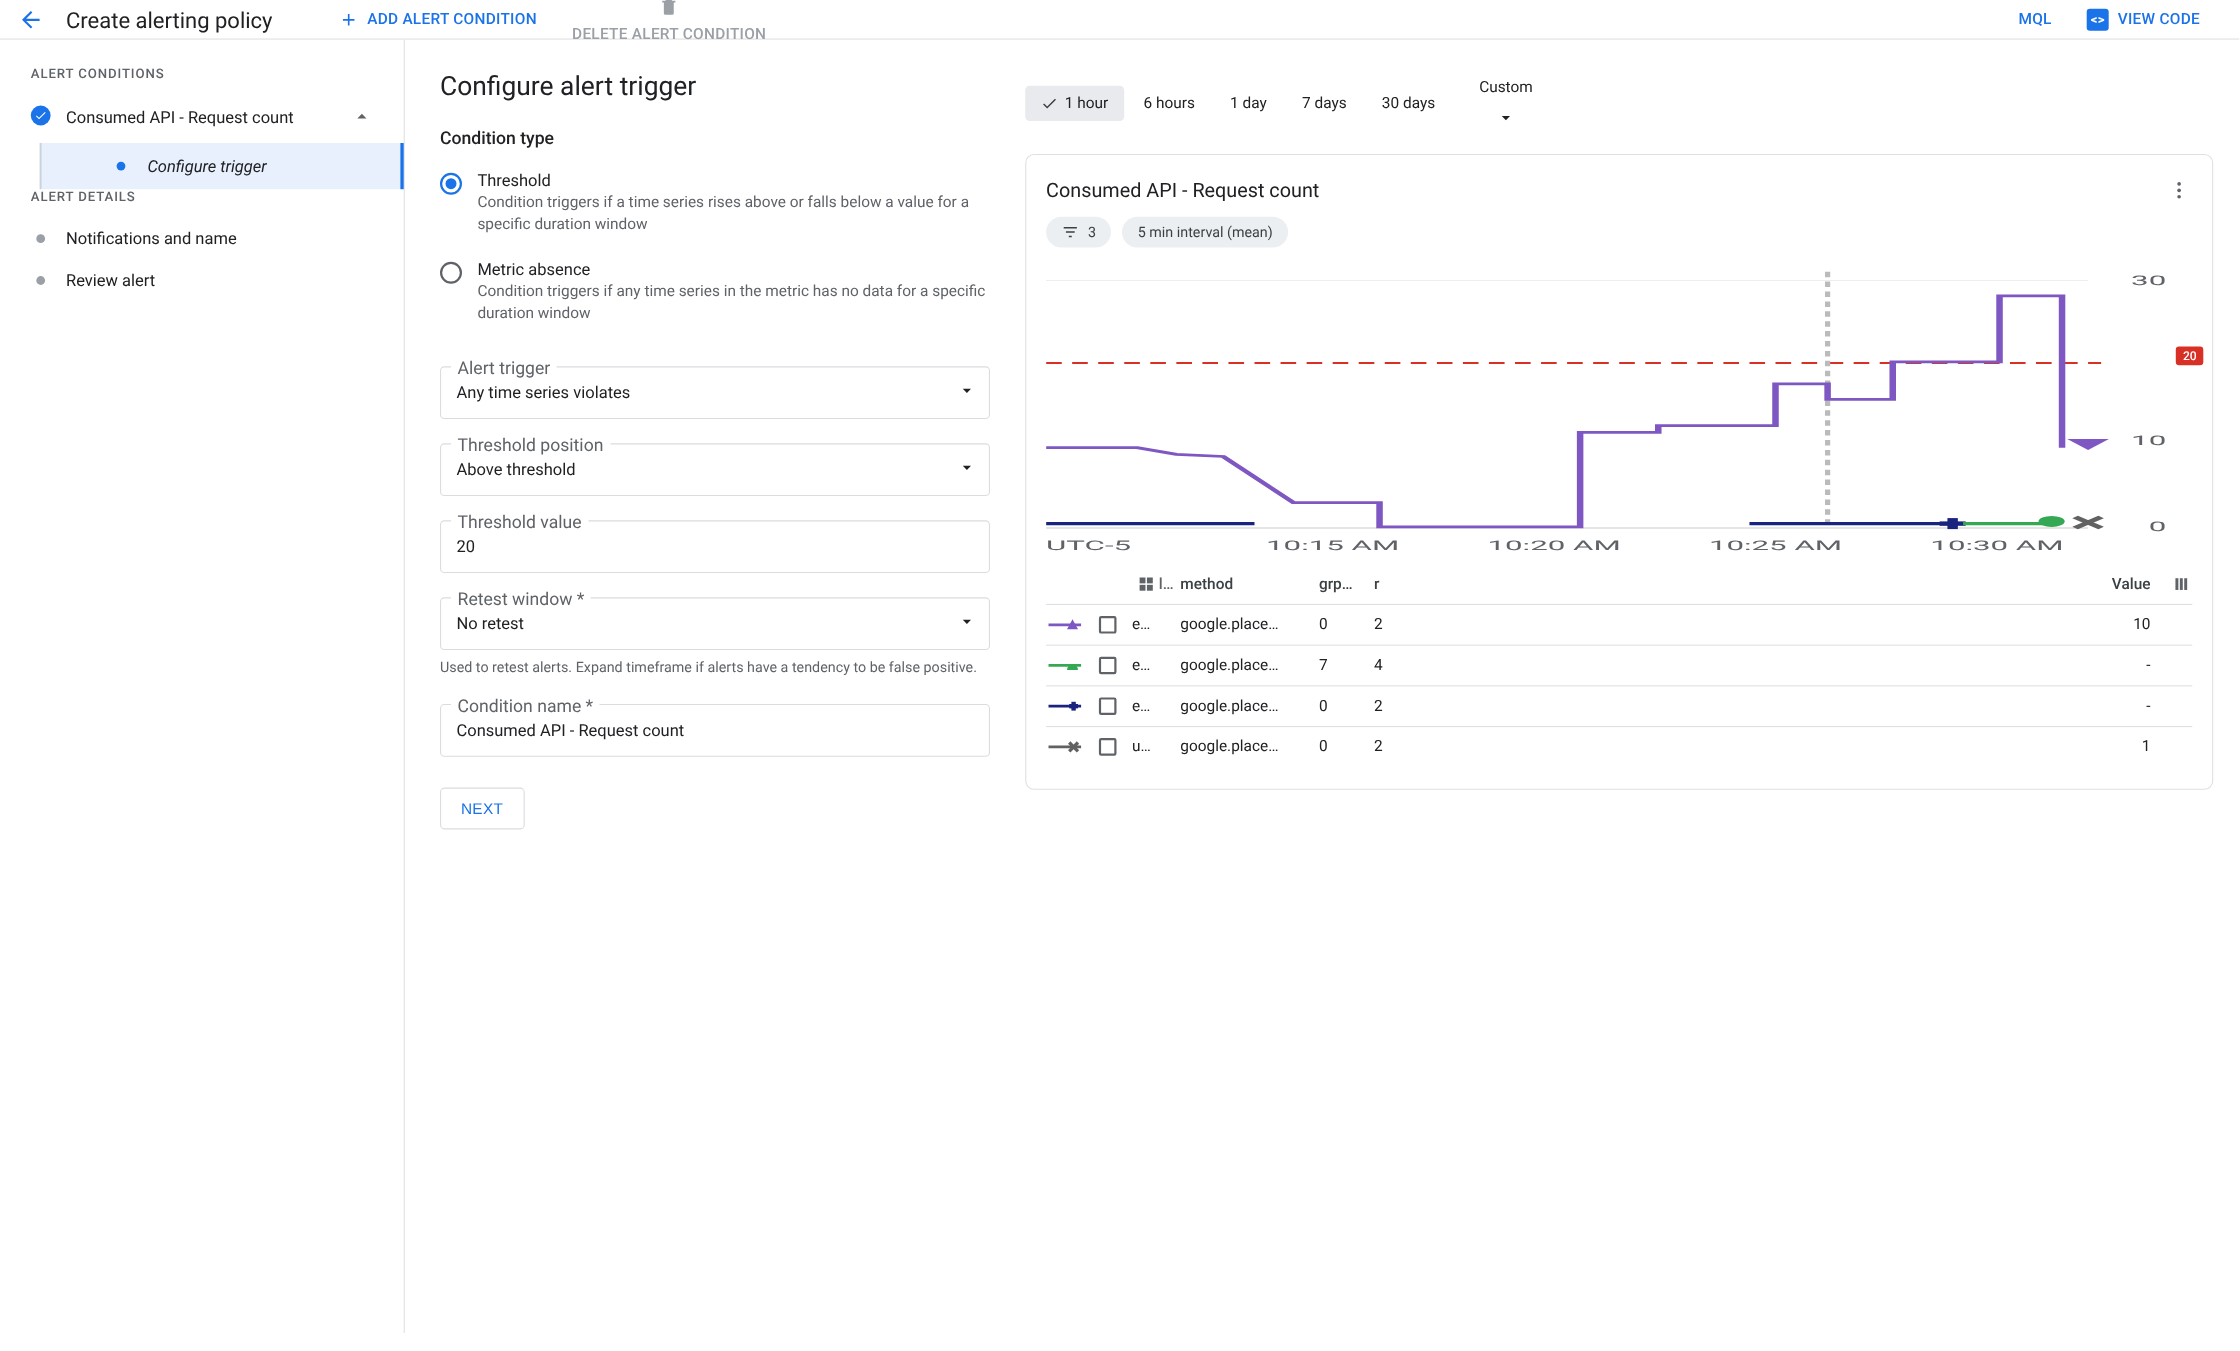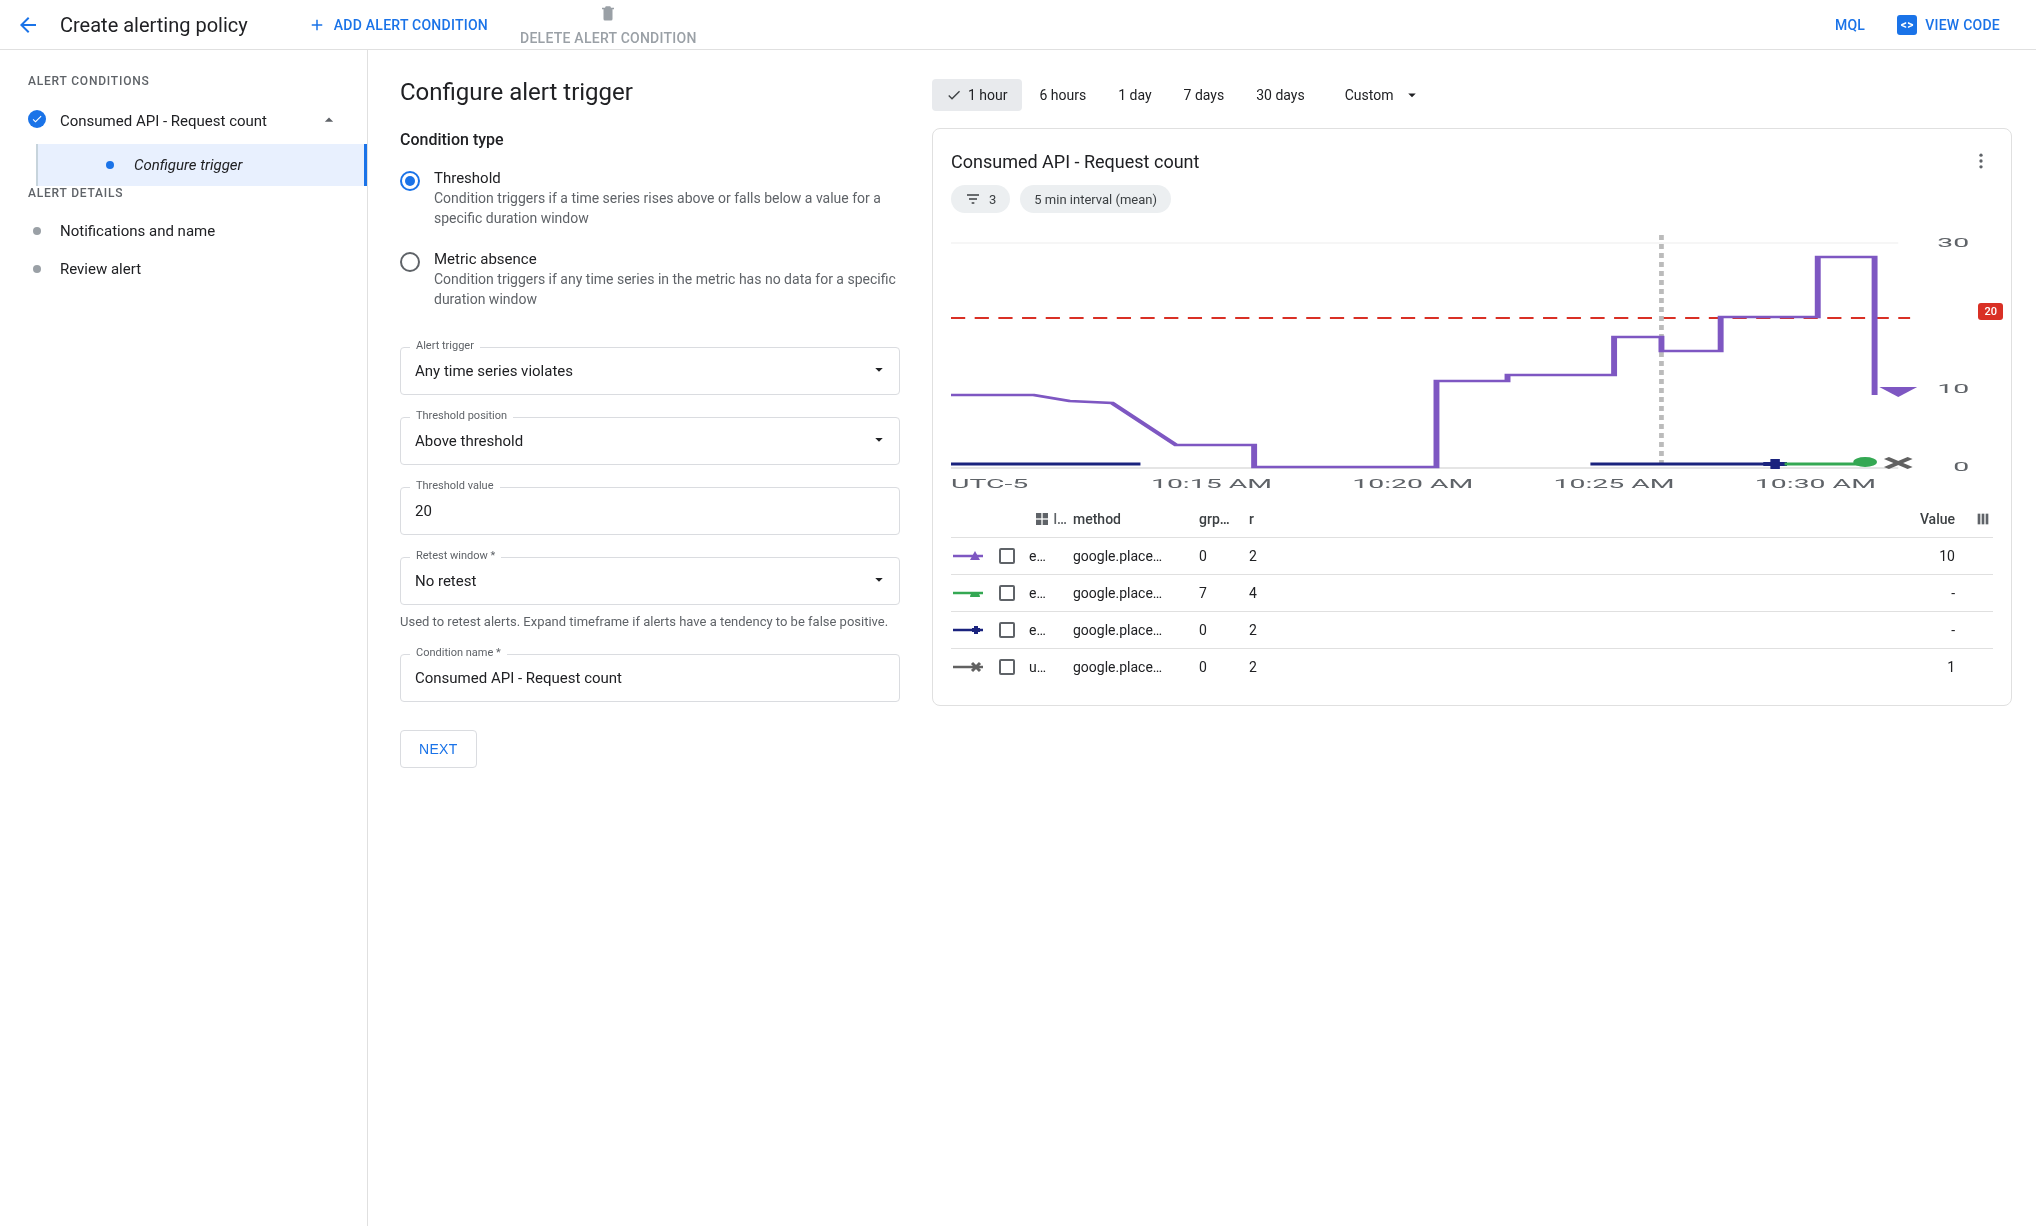--- a/index.html
+++ b/index.html
@@ -19,21 +19,21 @@
     margin:0;
     font-family:"Google Sans",Roboto,Arial,sans-serif;
     font-size:14px;
     color:#202124;
     background:#fff;
   }
   
   .topbar{
     display:flex;
     align-items:center;
-    height:50px;
+    height:36px;
     border-bottom:1px solid var(--border);
     padding:0 24px 0 8px;
     gap:8px;
   }
   .back-arrow{
     width:40px;height:40px;
     display:flex;align-items:center;justify-content:center;
     cursor:pointer;
     color:var(--blue);
   }
@@ -129,40 +129,40 @@
   .opt-title{font-size:15px;margin-bottom:2px;}
   .opt-desc{font-size:14px;color:var(--grey-text);line-height:1.4;}
   .field{position:relative;margin-top:22px;}
   .field .box{
     border:1px solid var(--grey-light);border-radius:4px;
     padding:14px 40px 14px 14px;font-size:15px;min-height:48px;
     display:flex;align-items:center;cursor:pointer;
   }
   .field .label{
     position:absolute;top:-8px;left:10px;background:#fff;padding:0 6px;
-    font-size:11px;color:var(--grey-text);
+    font-size:16px;color:var(--grey-text);
   }
   .field .arrow{position:absolute;right:12px;top:50%;transform:translateY(-50%);}
   .helper{font-size:13px;color:var(--grey-text);margin-top:8px;line-height:1.4;}
   .next-btn{
     margin-top:28px;
     border:1px solid var(--grey-light);border-radius:4px;
     padding:10px 18px;color:var(--blue);font-weight:400;font-size:14px;
     background:#fff;cursor:pointer;letter-spacing:.3px;
   }
   
   .preview-col{flex:1;min-width:0;}
   .time-tabs{display:flex;align-items:center;gap:4px;margin-bottom:16px;}
   .time-tab{
     padding:8px 14px;font-size:14px;cursor:pointer;border-radius:4px;
     display:flex;align-items:center;gap:6px;
   }
   .time-tab.active{background:#e8eaed;}
   .time-tab .check{width:16px;height:16px;}
-  .custom-tab{margin-left:8px;gap:10px;}
+  .custom-tab{margin-left:8px;gap:10px;flex-direction:column;}
   .card{border:1px solid var(--border);border-radius:8px;padding:20px 18px;}
   .card-head{display:flex;align-items:center;justify-content:space-between;margin-bottom:12px;}
   .card-title{font-size:18px;font-weight:400;}
   .more{width:24px;height:24px;cursor:pointer;display:flex;align-items:center;justify-content:center;color:var(--grey-text);}
   .chips{display:flex;gap:10px;margin-bottom:10px;}
   .chip{
     background:#eceff1;border-radius:16px;padding:6px 14px;font-size:13px;
     display:flex;align-items:center;gap:8px;color:#3c4043;
   }
   .chip .fic{width:16px;height:16px;}

